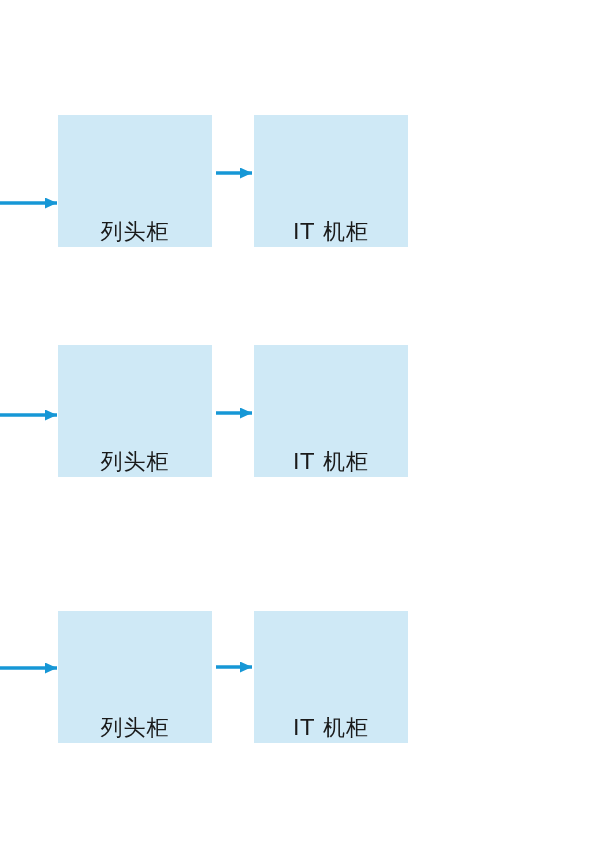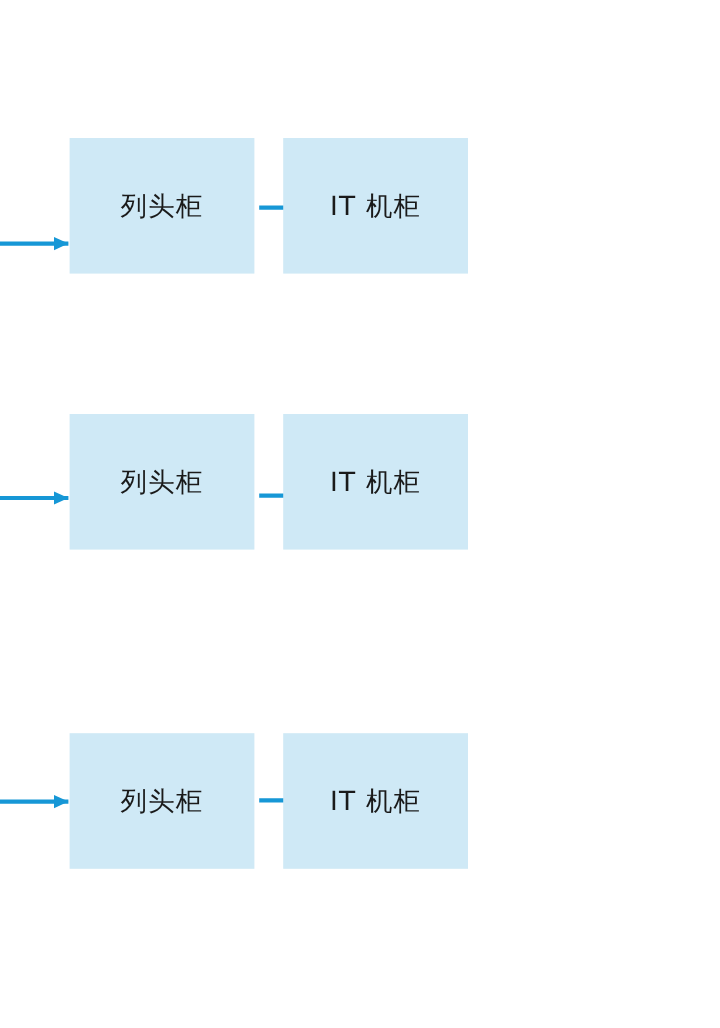--- a/index.html
+++ b/index.html
@@ -22,35 +22,35 @@
     width: 600px;
     height: 857px;
   }
   .arrows line {
     stroke: var(--arrow, #1697D6);
     stroke-width: 3.5;
   }
   .node {
     position: absolute;
     width: 154px;
-    height: 113px;
+    height: 132px;
     background: var(--box-fill, #CFE9F6);
     display: flex;
-    align-items: center;
+    align-items: flex-end;
     justify-content: center;
   }
   .node-label {
     color: var(--text, #1A1A1A);
     font-size: 22px;
     letter-spacing: 1px;
     white-space: nowrap;
   }
   
   .col-source { left: 58px; }
-  .col-target { left: 236px; }
+  .col-target { left: 254px; }
   
   .row-1 { top: 115px; }
   .row-2 { top: 345px; }
   .row-3 { top: 611px; }
 </style>
 </head>
 <body>
 
 <div class="canvas">
 

